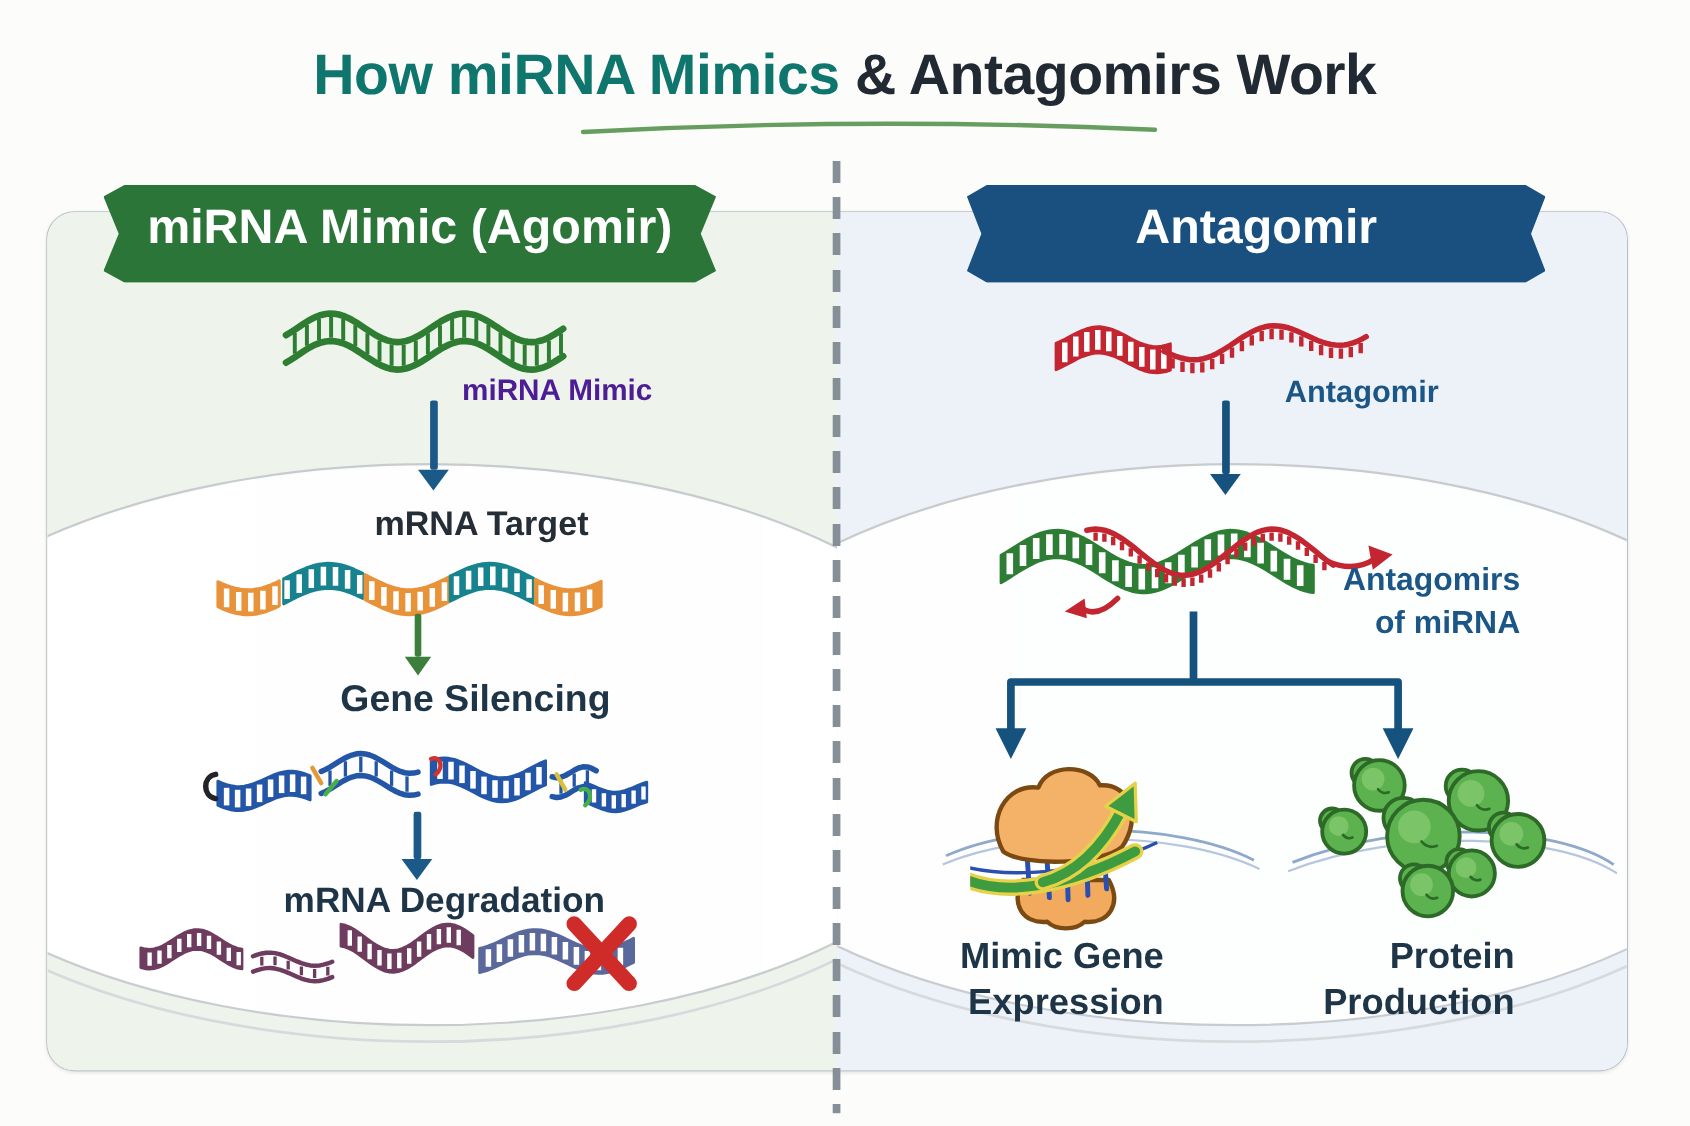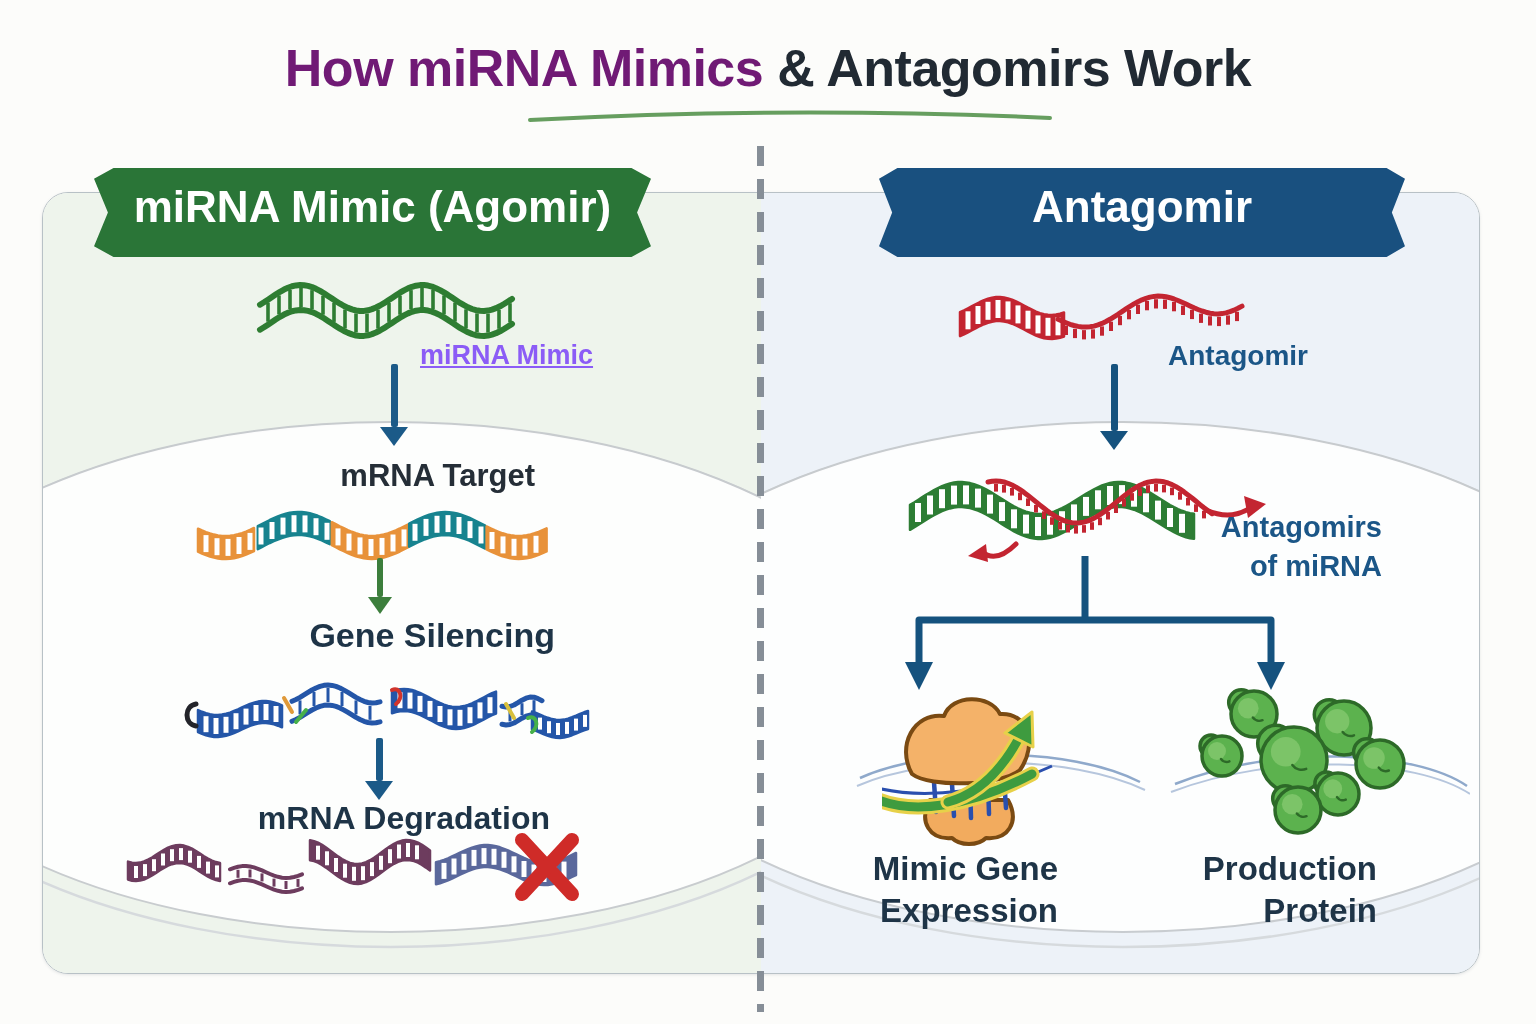--- a/index.html
+++ b/index.html
@@ -3,21 +3,21 @@
 <meta charset="utf-8">
 <style>
   html,body{margin:0;padding:0;background:#fcfcfa;}
   .stage{
     position:relative;width:1536px;height:1024px;overflow:hidden;
     background:#fcfcfa;font-family:"Liberation Sans",sans-serif;
   }
   
   .title{position:absolute;left:0;top:38px;width:100%;text-align:center;
          font-weight:bold;font-size:52px;letter-spacing:-0.5px;white-space:nowrap;}
-  .t-green{color:#701a75;}
+  .t-green{color:#0f766e;}
   .t-dark{color:#212a33;margin-left:14px;}
   #swoosh{position:absolute;left:520px;top:104px;}
   
   .panel{
     position:absolute;left:42px;top:192px;width:1436px;height:780px;
     border:1.5px solid #b8c1c6;border-radius:26px;overflow:hidden;
     box-shadow:0 1px 3px rgba(120,130,140,.18);
   }
   .half{position:absolute;top:0;height:100%;overflow:hidden;}
   .half-l{left:0;width:718px;background:#eef4ec;}
@@ -31,21 +31,21 @@
   
   .banner{
     position:absolute;top:168px;height:89px;color:#ffffff;font-weight:bold;
     font-size:44px;text-align:center;line-height:77px;white-space:nowrap;
     clip-path:polygon(3.5% 0,96.5% 0,100% 12%,97.5% 50%,100% 88%,96.5% 100%,3.5% 100%,0 88%,2.5% 50%,0 12%);
   }
   .banner-green{left:94px;width:557px;background:#2a7537;}
   .banner-blue{left:879px;width:526px;background:#19507f;}
   
   .lbl{position:absolute;font-weight:bold;white-space:nowrap;}
-  .lbl-green{color:#8b5cf6;text-decoration:underline;}
+  .lbl-green{color:#4c1d95;}
   .lbl-blue{color:#1b5687;}
   .lbl-dark{color:#252e37;}
   .lbl-navy{color:#1e3447;}
   .center{text-align:right;}
   
   .varrow{position:absolute;display:flex;flex-direction:column;align-items:center;width:28px;}
   .varrow .stem{width:7px;flex:1;background:var(--c);border-radius:2px;}
   .varrow .head{width:0;height:0;border-left:14px solid transparent;
                 border-right:14px solid transparent;border-top:19px solid var(--c);}
   .varrow.sm{width:24px;}
@@ -444,17 +444,17 @@
       <circle cx="106" cy="138" r="23" fill="#5cb24e" stroke="#2d6a28" stroke-width="3.5"></circle>
       <circle cx="100.25" cy="132.25" r="10.35" fill="#7cc468"></circle>
       <path d="M104.85,141.45 a8.049999999999999,8.049999999999999 0 0 0 9.66,2.76" stroke="#2d6a28" stroke-width="2.5" fill="none" stroke-linecap="round" stroke-linejoin="round"></path>
     </svg>
 
   <div class="lbl lbl-navy center" style="left:858px;top:848px;width:200px;font-size:33px;line-height:42px">
     <div>Mimic Gene</div>
     <div>Expression</div>
   </div>
   <div class="lbl lbl-navy center" style="left:1177px;top:848px;width:200px;font-size:33px;line-height:42px">
+    <div>Protein</div>
     <div>Production</div>
-    <div>Protein</div>
   </div>
 
 </div>
 
 </body></html>

